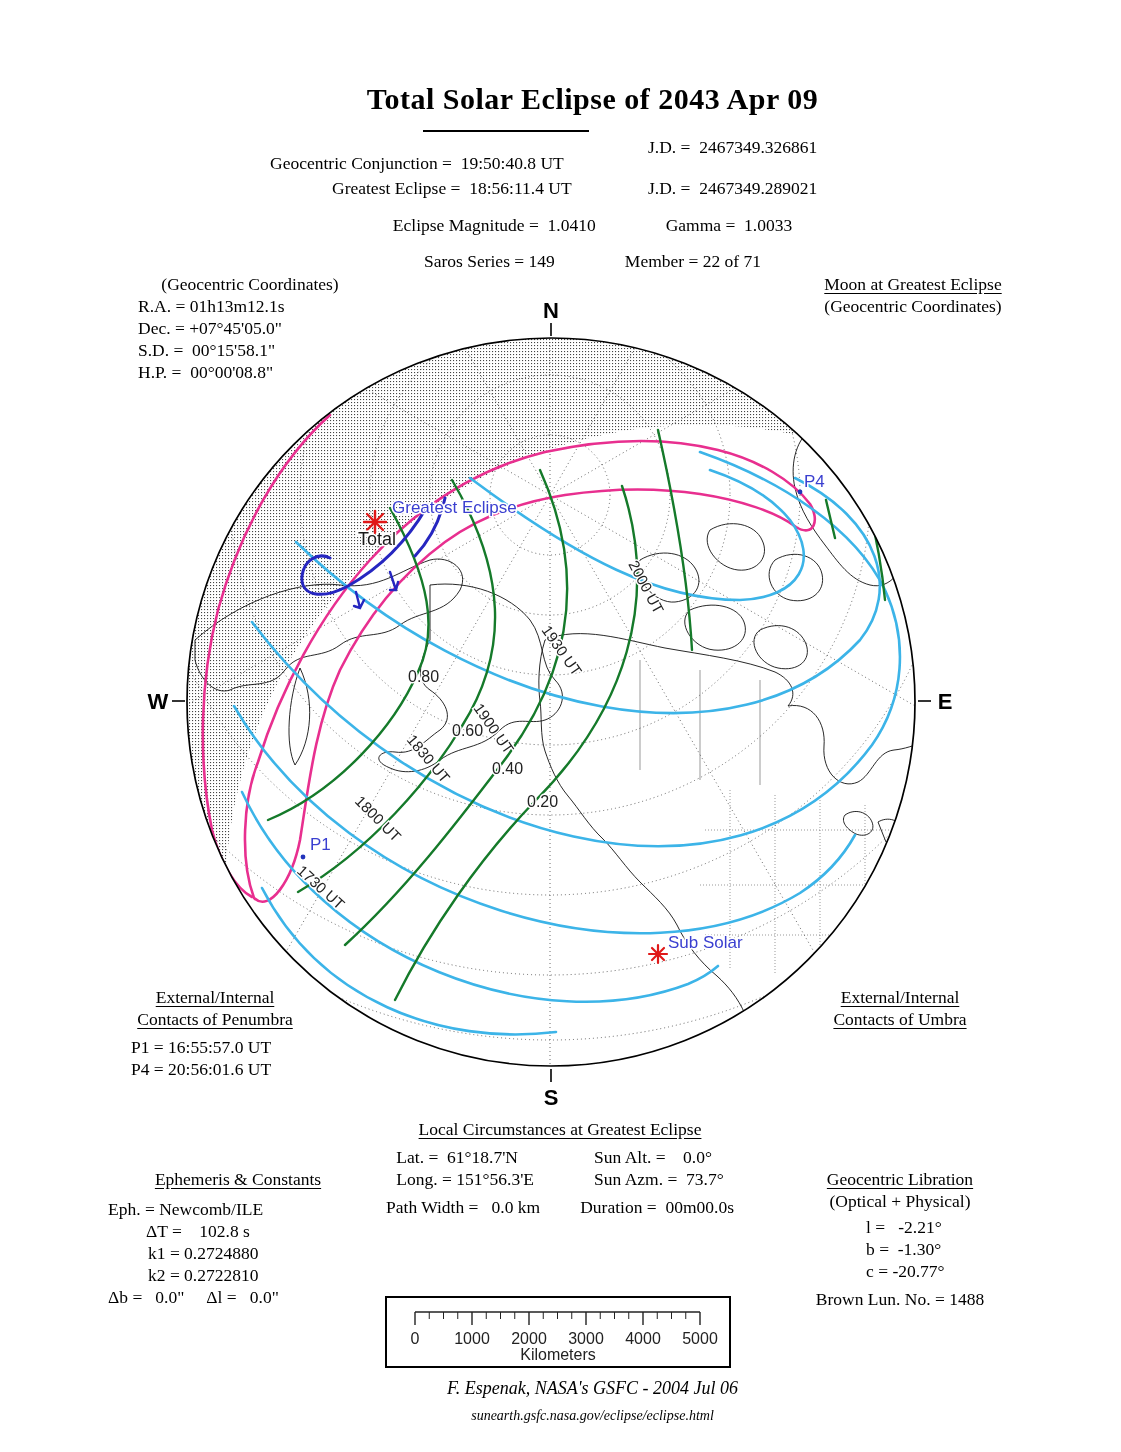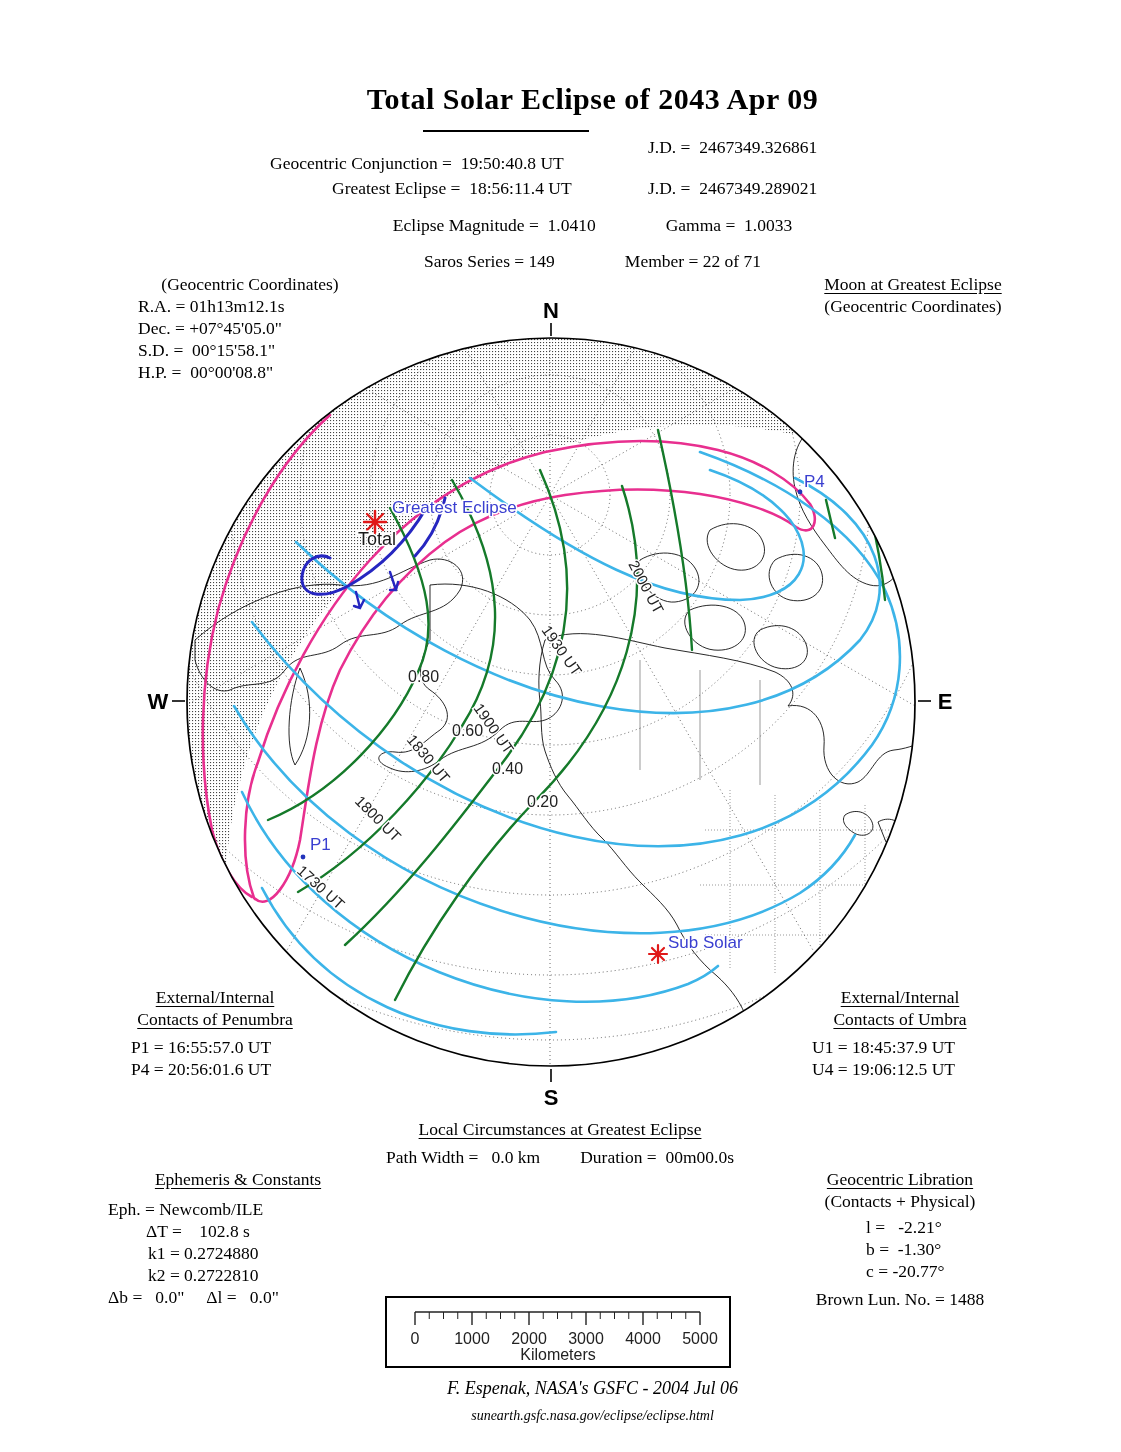--- a/index.html
+++ b/index.html
@@ -214,48 +214,54 @@
   <div class="u">Contacts of Penumbra</div>
   <div style="text-align:left;padding-left:36px;margin-top:6px;">
     <div class="pre">P1 = 16:55:57.0 UT</div>
     <div class="pre">P4 = 20:56:01.6 UT</div>
   </div>
 </div>
 
 <div class="abs blockc t17" style="left:790px;top:986px;width:220px;">
   <div class="u">External/Internal</div>
   <div class="u">Contacts of Umbra</div>
-  <div style="text-align:left;padding-left:22px;margin-top:6px;">
-    <div class="pre">U1 = 18:45:37.9 UT</div>
-    <div class="pre">U4 = 19:06:12.5 UT</div>
-  </div>
 </div>
 
 <div class="abs blockc t17" style="left:330px;top:1118px;width:460px;">
   <div class="u">Local Circumstances at Greatest Eclipse</div>
+  <div style="display:flex;justify-content:center;gap:60px;margin-top:6px;">
+    <div style="text-align:left;">
+      <div class="pre">Lat. =  61°18.7'N</div>
+      <div class="pre">Long. = 151°56.3'E</div>
+    </div>
+    <div style="text-align:left;">
+      <div class="pre">Sun Alt. =    0.0°</div>
+      <div class="pre">Sun Azm. =  73.7°</div>
+    </div>
+  </div>
   <div style="display:flex;justify-content:center;gap:40px;margin-top:6px;">
     <span class="pre">Path Width =   0.0 km</span>
     <span class="pre">Duration =  00m00.0s</span>
   </div>
 </div>
 
 <div class="abs t17" style="left:108px;top:1168px;width:260px;">
   <div class="u" style="text-align:center;">Ephemeris &amp; Constants</div>
   <div style="margin-top:8px;">
     <div class="pre">Eph. = Newcomb/ILE</div>
     <div class="pre" style="padding-left:38px;">ΔT =    102.8 s</div>
     <div class="pre" style="padding-left:40px;">k1 = 0.2724880</div>
     <div class="pre" style="padding-left:40px;">k2 = 0.2722810</div>
     <div class="pre">Δb =   0.0"     Δl =   0.0"</div>
   </div>
 </div>
 
 <div class="abs blockc t17" style="left:790px;top:1168px;width:220px;">
   <div class="u">Geocentric Libration</div>
-  <div>(Contacts + Physical)</div>
+  <div>(Optical + Physical)</div>
   <div style="text-align:left;padding-left:76px;margin-top:4px;">
     <div class="pre">l =   -2.21°</div>
     <div class="pre">b =  -1.30°</div>
     <div class="pre">c = -20.77°</div>
   </div>
   <div class="pre" style="margin-top:6px;">Brown Lun. No. = 1488</div>
 </div>
 
 <div class="abs scalebox" style="left:385px;top:1296px;width:342px;height:68px;">
   <svg width="342" height="28" style="position:absolute;left:0;top:6px;">

